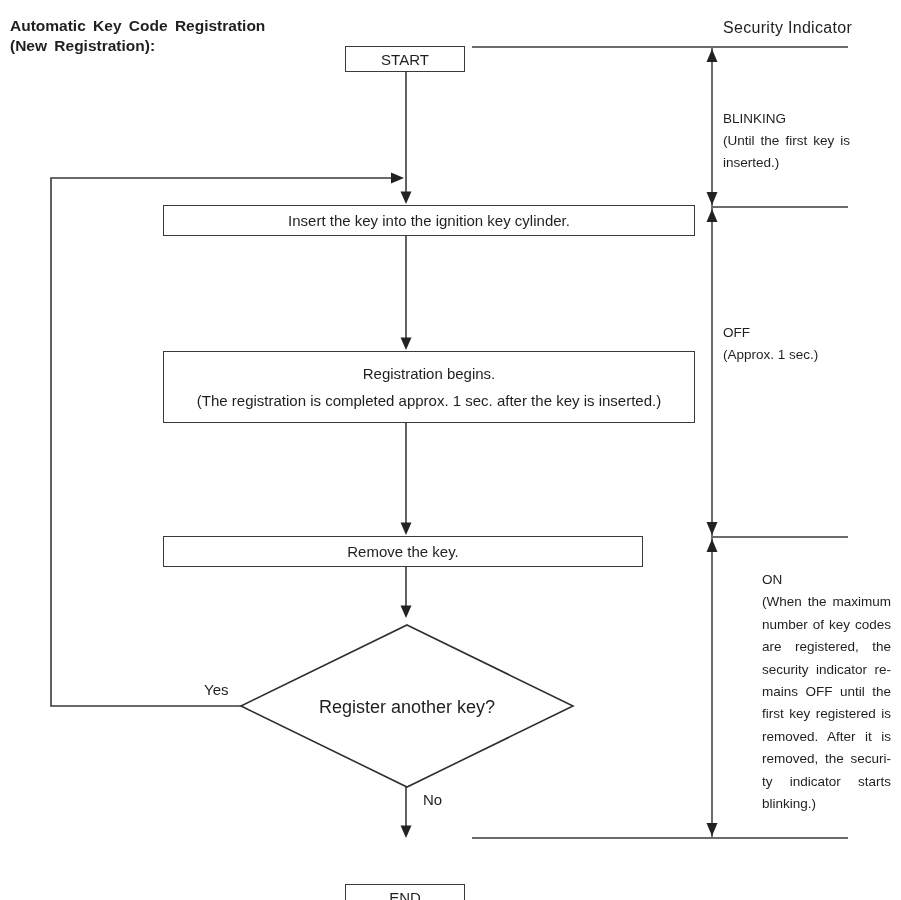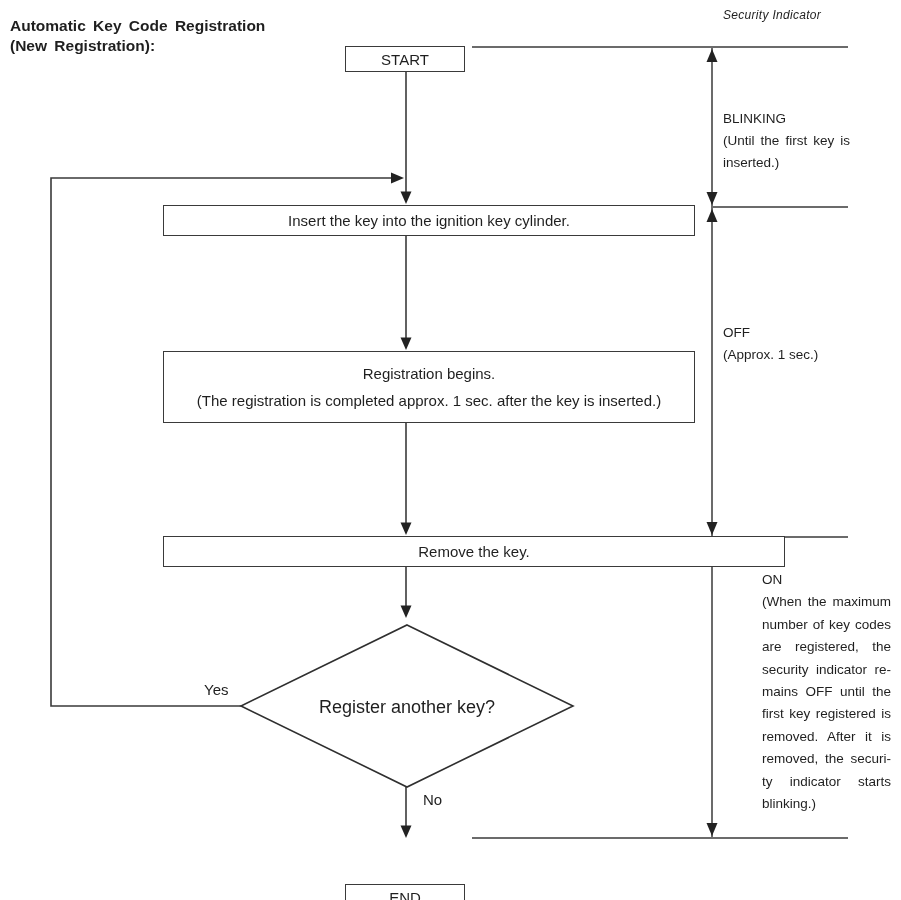--- a/index.html
+++ b/index.html
@@ -7,33 +7,33 @@
     position:relative; width:901px; height:900px; background:#ffffff;
     font-family:"Liberation Sans", sans-serif; color:#1f1f1f;
     overflow:hidden;
   }
   .overlay { position:absolute; left:0; top:0; width:901px; height:900px; }
 
   .title {
     position:absolute; left:10px; top:16px;
     font-weight:bold; font-size:15.5px; line-height:20px; word-spacing:3px;
   }
-  .sec-header { position:absolute; left:723px; top:8px; font-size:12px; letter-spacing:0.3px;font-style:italic; }
+  .sec-header { position:absolute; left:723px; top:19px; font-size:16px; letter-spacing:0.3px; }
 
   .box {
     position:absolute; border:1.6px solid #3a3a3a; background:#ffffff;
     display:flex; align-items:center; justify-content:center;
     font-size:15px; text-align:center; box-sizing:border-box;
   }
   .terminal { left:345px; width:120px; height:26px; border-width:1.8px; }
   #start-box { top:46px; }
   #end-box   { top:860px;margin-top:24px; }
   #step1-box { left:163px; top:205px; width:532px; height:31px; }
   #step2-box { left:163px; top:351px; width:532px; height:72px; flex-direction:column; line-height:27px; }
-  #step3-box { left:163px; top:536px; width:622px; height:31px; }
+  #step3-box { left:163px; top:536px; width:480px; height:31px; }
 
   .decision-text {
     position:absolute; left:257px; top:697px; width:300px;
     text-align:center; font-size:18px;
   }
   .edge-label { position:absolute; font-size:15px; }
   #yes-label { left:204px; top:681px; }
   #no-label  { left:423px; top:791px; }
 
   .ann { position:absolute; font-size:13.5px; line-height:22px; }

